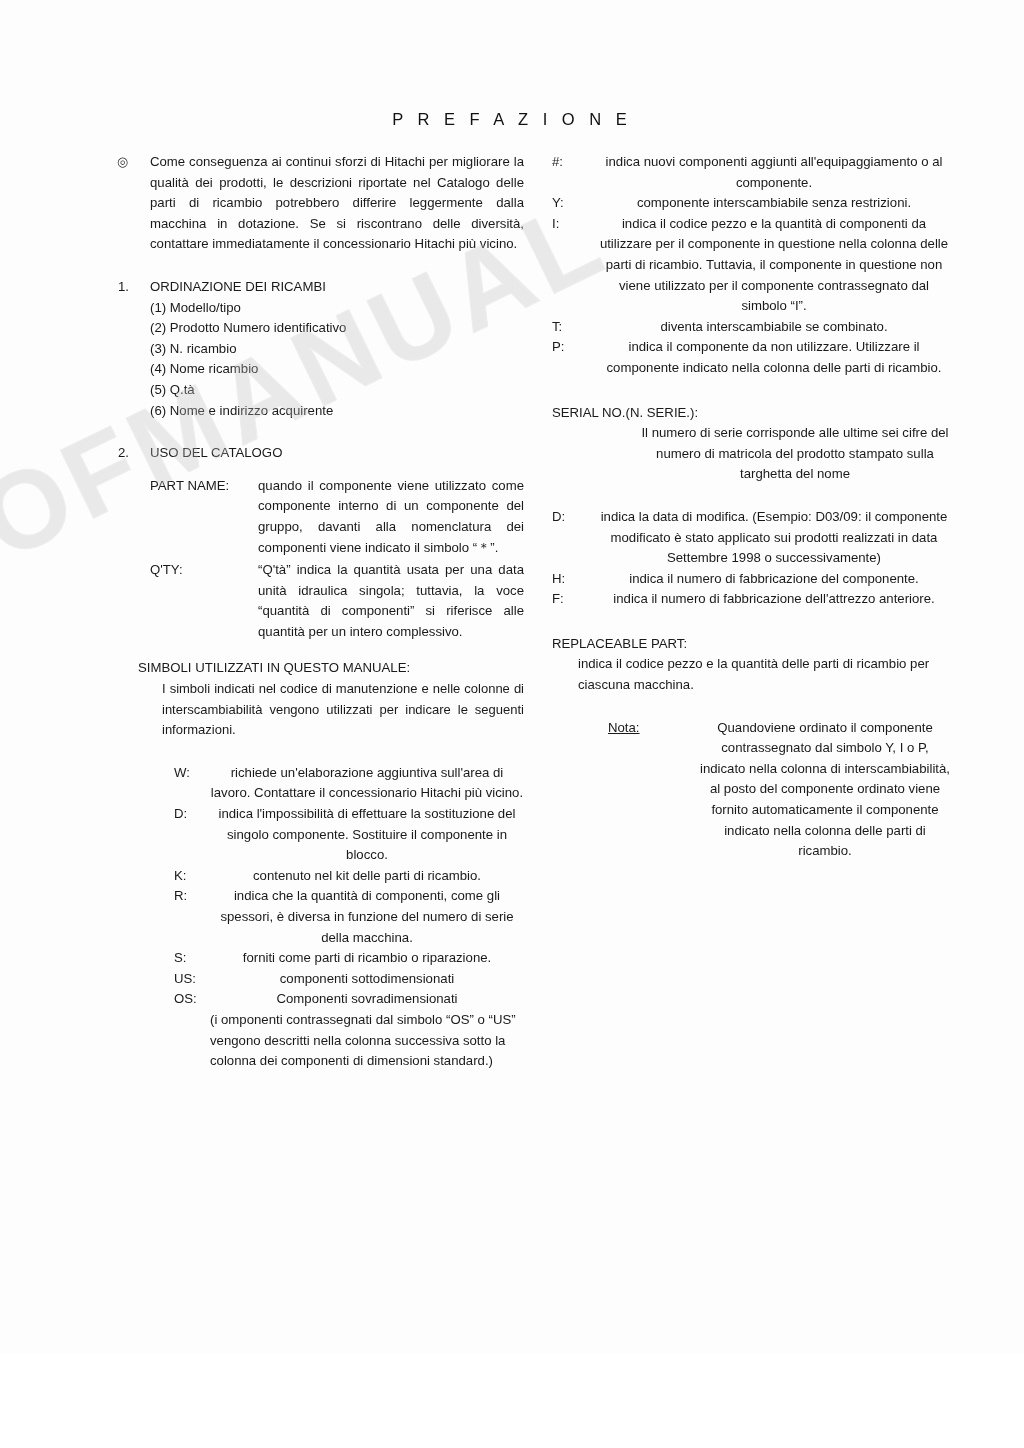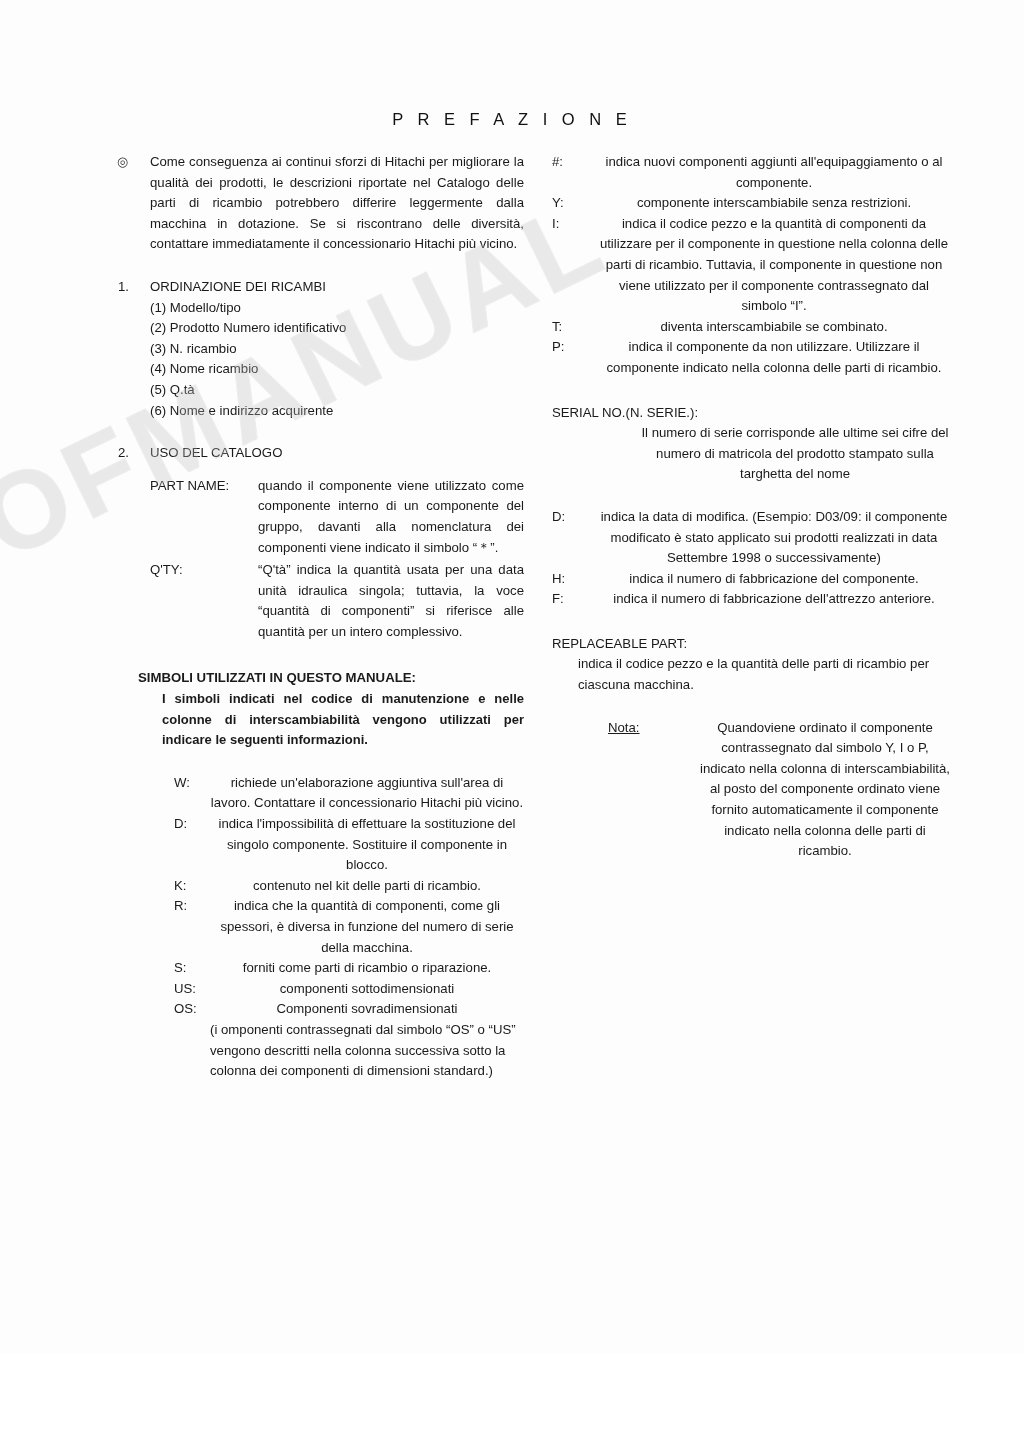--- a/index.html
+++ b/index.html
@@ -92,21 +92,21 @@
     text-align: justify;
   }
   .defrow .txt.nojust { text-align: center; }
 
   
   .partblk { margin-top: 12px; padding-left: 38px; }
   .partblk .defrow .lbl { width: 108px; }
   .partblk .defrow { margin-bottom: 2px; }
 
   
-  .simboli { margin-top: 26px; padding-left: 26px; font-weight: bold; }
+  .simboli { margin-top: 16px; padding-left: 26px; }
   .simboli .head { font-size: 13.2px; line-height: 20.6px; }
   .simboli .body {
     margin-top: 0px;
     padding-left: 24px;
     font-size: 13px;
     line-height: 20.6px;
     text-align: justify;
   }
   .symlist { margin-top: 22px; padding-left: 62px; }
   .symlist .defrow .lbl { width: 36px; }

